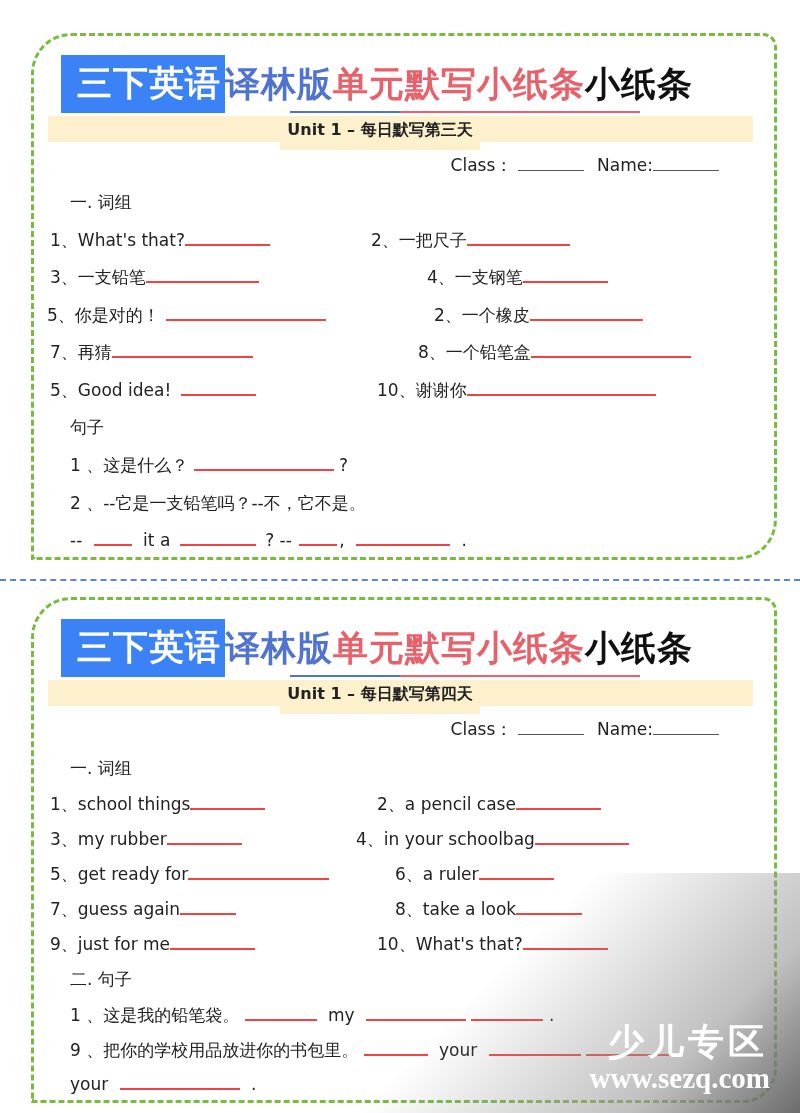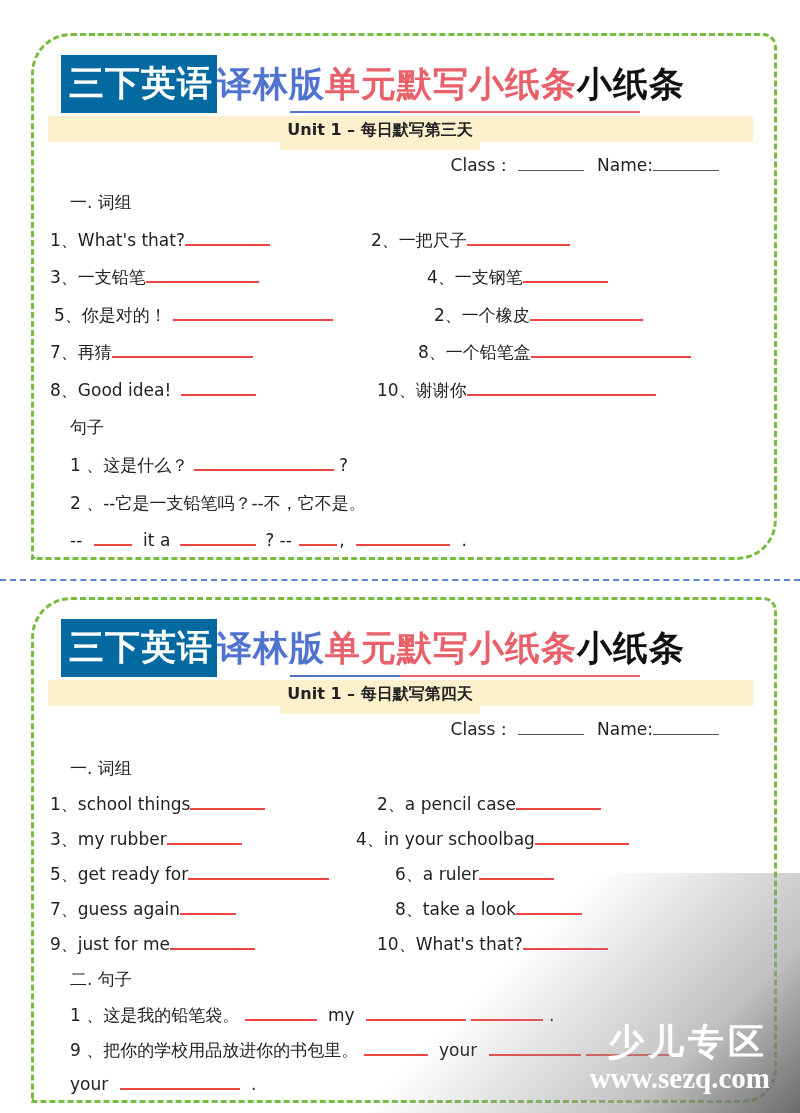--- a/index.html
+++ b/index.html
@@ -5,21 +5,21 @@
   html,body{margin:0;padding:0;}
   body{width:800px;height:1113px;background:#fff;position:relative;overflow:hidden;
        font-family:"DejaVu Sans","Liberation Sans",sans-serif;color:#222;}
   .card{position:absolute;left:31px;width:746px;border:3px dashed #76bd3f;
         border-radius:40px 14px 40px 0;box-sizing:border-box;}
   #card1{top:33px;height:527px;}
   #card2{top:597px;height:506px;border-radius:40px 14px 34px 0;}
   .divider{position:absolute;left:0;top:579px;width:800px;border-top:2px dashed #5b86d6;}
   .title{position:absolute;left:27px;top:20px;height:56px;display:flex;align-items:center;
          font-size:35px;font-weight:bold;white-space:nowrap;letter-spacing:1px;}
-  .title .t1{background:#0369a1;color:#fff;padding:2px 4px 6px 8px;height:50px;line-height:52px;}
+  .title .t1{background:#3b82f6;color:#fff;padding:2px 4px 6px 16px;height:50px;line-height:52px;}
   .title .t2{color:#4f73cf;}
   .title .t3{color:#e8606a;}
   .title .t4{color:#111;}
   .title-uline{position:absolute;top:75px;height:6px;}
   .uline-blue{left:256px;width:110px;border-top:2px solid #4f73cf;border-bottom:2px solid #4f73cf;}
   .uline-red{left:366px;width:240px;border-top:2px solid #e8606a;border-bottom:2px solid #e8606a;}
   .banner{position:absolute;left:14px;top:80px;width:705px;height:26px;background:#fdf0cc;}
   .banner-text{position:absolute;left:246px;top:80px;width:200px;height:34px;background:#fdf0cc;
                text-align:center;font-size:16px;font-weight:bold;line-height:28px;color:#222;}
   .classname{position:absolute;top:118px;right:55px;font-size:17px;color:#222;white-space:nowrap;}
@@ -54,25 +54,25 @@
     <span class="blank-g" style="width:66px"></span>
     <span style="margin-left:8px">Name:</span><span class="blank-g" style="width:66px"></span>
   </div>
 
   <div class="row" style="top:155px">一. 词组</div>
 
   <div class="item" style="left:16px;top:193px"><span>1、What's that?</span><span class="blank" style="width:85px"></span></div>
   <div class="item" style="left:337px;top:193px"><span>2、一把尺子</span><span class="blank" style="width:103px"></span></div>
   <div class="item" style="left:16px;top:230px"><span>3、一支铅笔</span><span class="blank" style="width:113px"></span></div>
   <div class="item" style="left:393px;top:230px"><span>4、一支钢笔</span><span class="blank" style="width:85px"></span></div>
-  <div class="item" style="left:20px;top:268px"><span>5、你是对的！</span><span class="blank" style="width:160px;margin-left:6px"></span></div>
+  <div class="item" style="left:13px;top:268px"><span>5、你是对的！</span><span class="blank" style="width:160px;margin-left:6px"></span></div>
   <div class="item" style="left:400px;top:268px"><span>2、一个橡皮</span><span class="blank" style="width:113px"></span></div>
   <div class="item" style="left:16px;top:305px"><span>7、再猜</span><span class="blank" style="width:141px"></span></div>
   <div class="item" style="left:384px;top:305px"><span>8、一个铅笔盒</span><span class="blank" style="width:160px"></span></div>
-  <div class="item" style="left:16px;top:343px"><span>8、Good idea!</span><span class="blank" style="width:75px;margin-left:10px"></span></div>
+  <div class="item" style="left:16px;top:343px"><span>5、Good idea!</span><span class="blank" style="width:75px;margin-left:10px"></span></div>
   <div class="item" style="left:343px;top:343px"><span>10、谢谢你</span><span class="blank" style="width:189px"></span></div>
 
   <div class="row" style="top:380px">句子</div>
 
   <div class="row" style="top:418px">
     <span>1 、这是什么？</span>
     <span class="blank" style="width:140px"></span>
     <span>?</span>
   </div>
   <div class="row" style="top:456px">2 、--它是一支铅笔吗？--不，它不是。</div>

